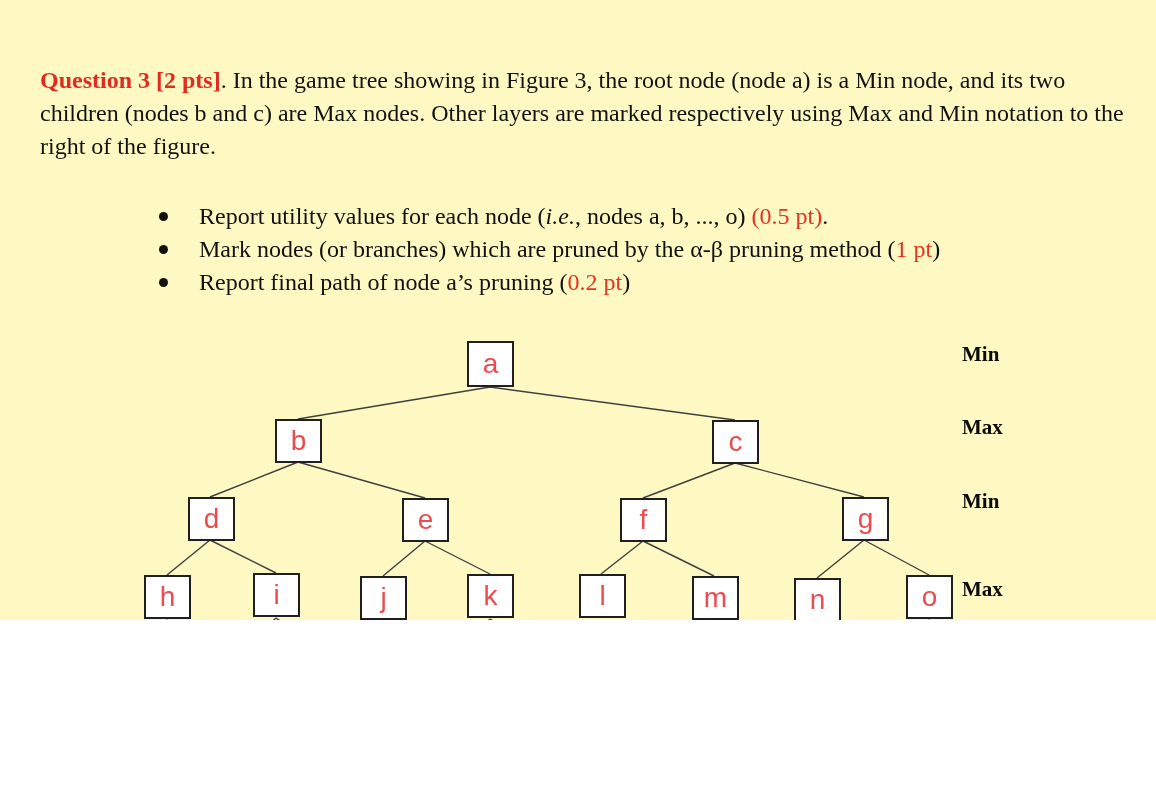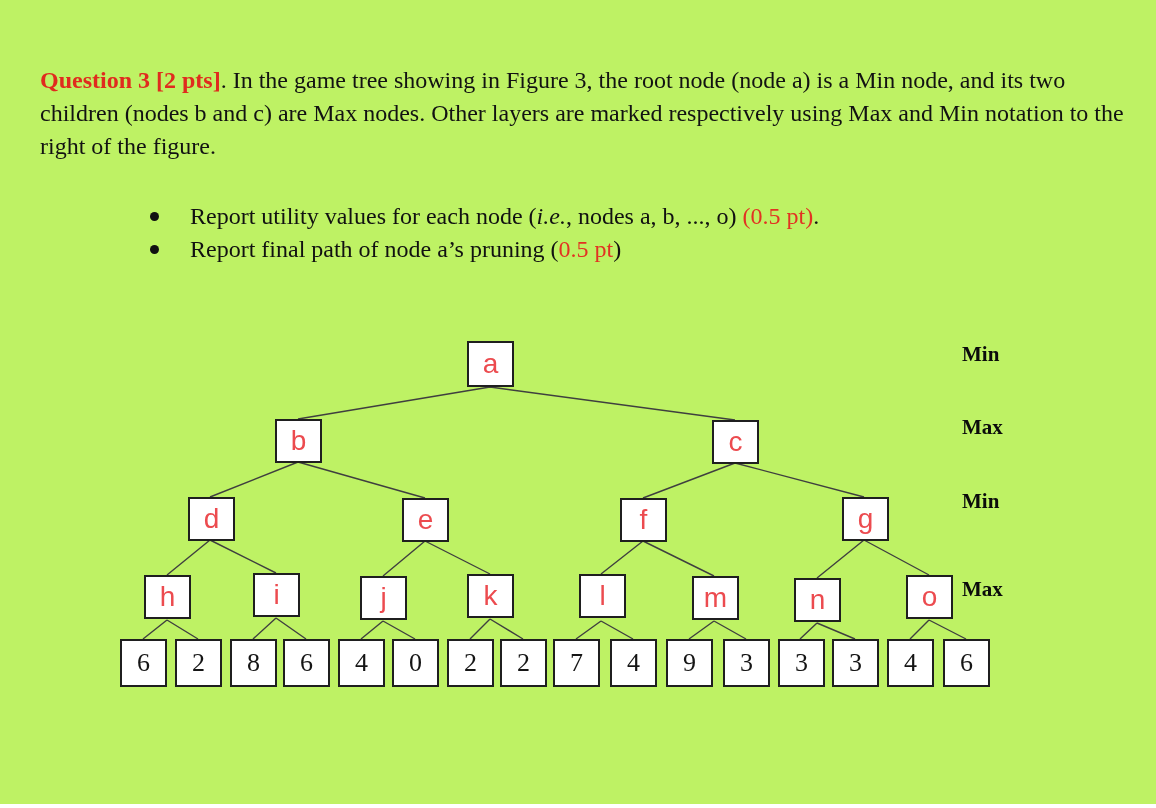--- a/index.html
+++ b/index.html
@@ -1,31 +1,31 @@
 <!DOCTYPE html>
 <html><head>
 <meta charset="utf-8">
 <style>
   html,body{margin:0;padding:0;background:#ffffff;}
   .page{
     position:relative;
-    width:1156px;height:804px;
-    background:#bef264;
+    width:1156px;height:620px;
+    background:#fef9c3;
     font-family:"Liberation Serif", serif;
     color:#111;
     overflow:hidden;
   }
   
   .question{
     position:absolute;left:40px;top:64px;width:1086px;
     font-size:24px;line-height:33px;color:#121212;
   }
   .q-head{font-weight:bold;color:#e02b1e;}
   
-  .bullets{position:absolute;left:150px;top:200px;width:920px;}
+  .bullets{position:absolute;left:159px;top:200px;width:920px;}
   .bullet-row{display:flex;align-items:flex-start;line-height:33px;font-size:24px;}
   .dot{
     flex:0 0 auto;width:9px;height:9px;border-radius:50%;
     background:#111;margin:12px 31px 0 0;
   }
   .red{color:#e23222;}
   .it{font-style:italic;}
   
   .edges{position:absolute;left:0;top:0;width:1156px;height:808px;}
   .tnode,.leaf{
@@ -56,21 +56,25 @@
 
   <div class="question"><span class="q-head">Question 3 [2 pts]</span><span>. In the game tree showing in Figure 3, the root node (node a) is a Min node, and its two children (nodes b and c) are Max nodes. Other layers are marked respectively using Max and Min notation to the right of the figure.</span></div>
 
   <div class="bullets">
     <div class="bullet-row">
       <span class="dot"></span>
       <span><span>Report utility values for each node (</span><span class="it">i.e.</span><span>, nodes a, b, ..., o) </span><span class="red">(0.5 pt)</span><span>.</span></span>
     </div>
     <div class="bullet-row">
       <span class="dot"></span>
-      <span><span>Report final path of node a’s pruning (</span><span class="red">0.5 pt</span><span>)</span></span>
+      <span><span>Mark nodes (or branches) which are pruned by the α-β pruning method (</span><span class="red">1 pt</span><span>)</span></span>
+    </div>
+    <div class="bullet-row">
+      <span class="dot"></span>
+      <span><span>Report final path of node a’s pruning (</span><span class="red">0.2 pt</span><span>)</span></span>
     </div>
   </div>
 
   <svg class="edges" viewBox="0 0 1156 808">
     <path d="M490 387 L298 419 M490 387 L735 420
          M298 462 L210 497 M298 462 L425 498
          M735 463 L643 498 M735 463 L864 497
          M210 540 L167 575 M210 540 L276 573
          M425 541 L383 576 M425 541 L490 574
          M643 541 L601 574 M643 541 L714 576

